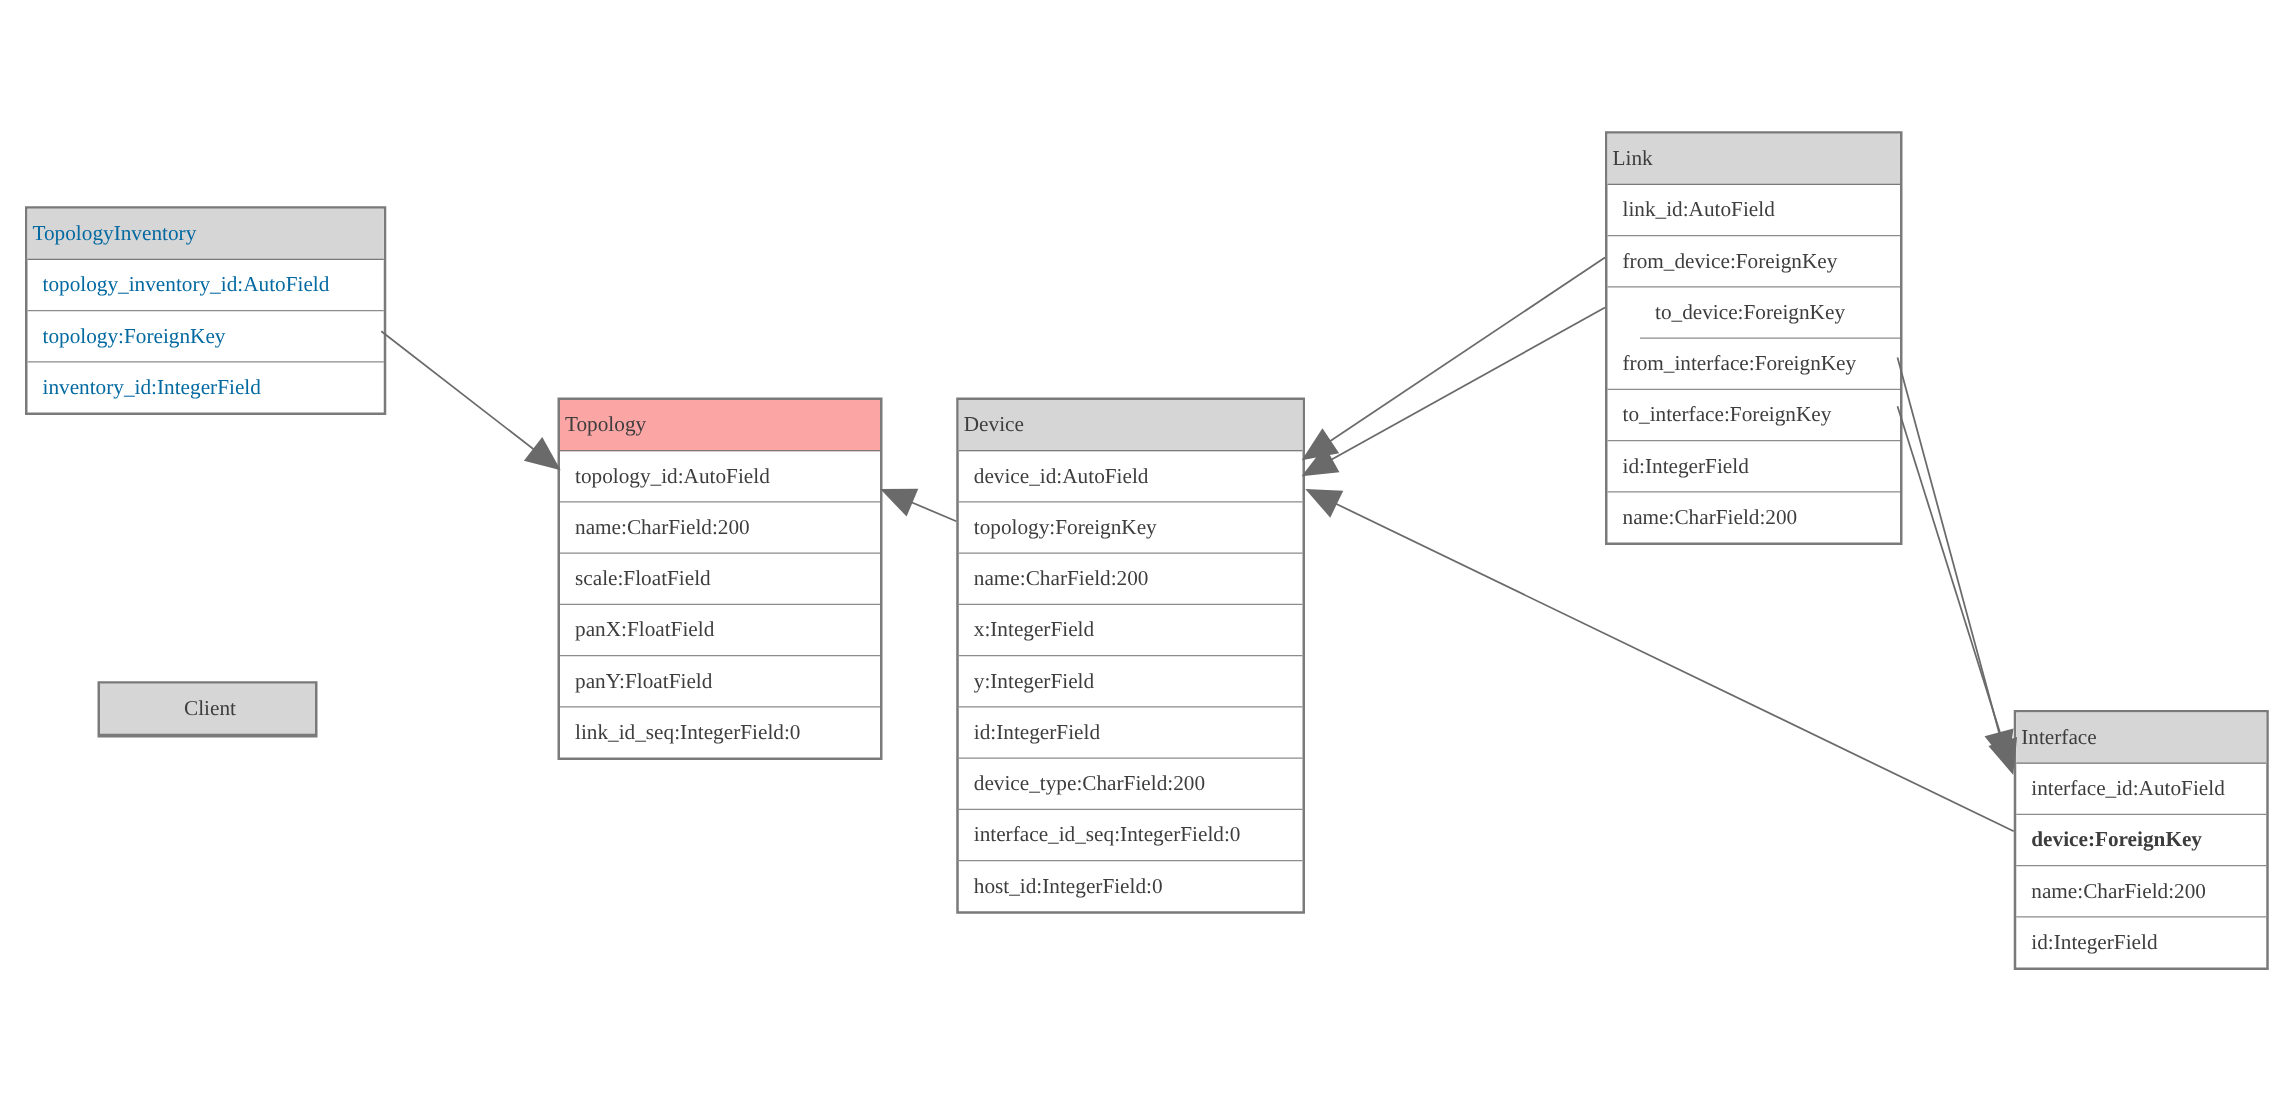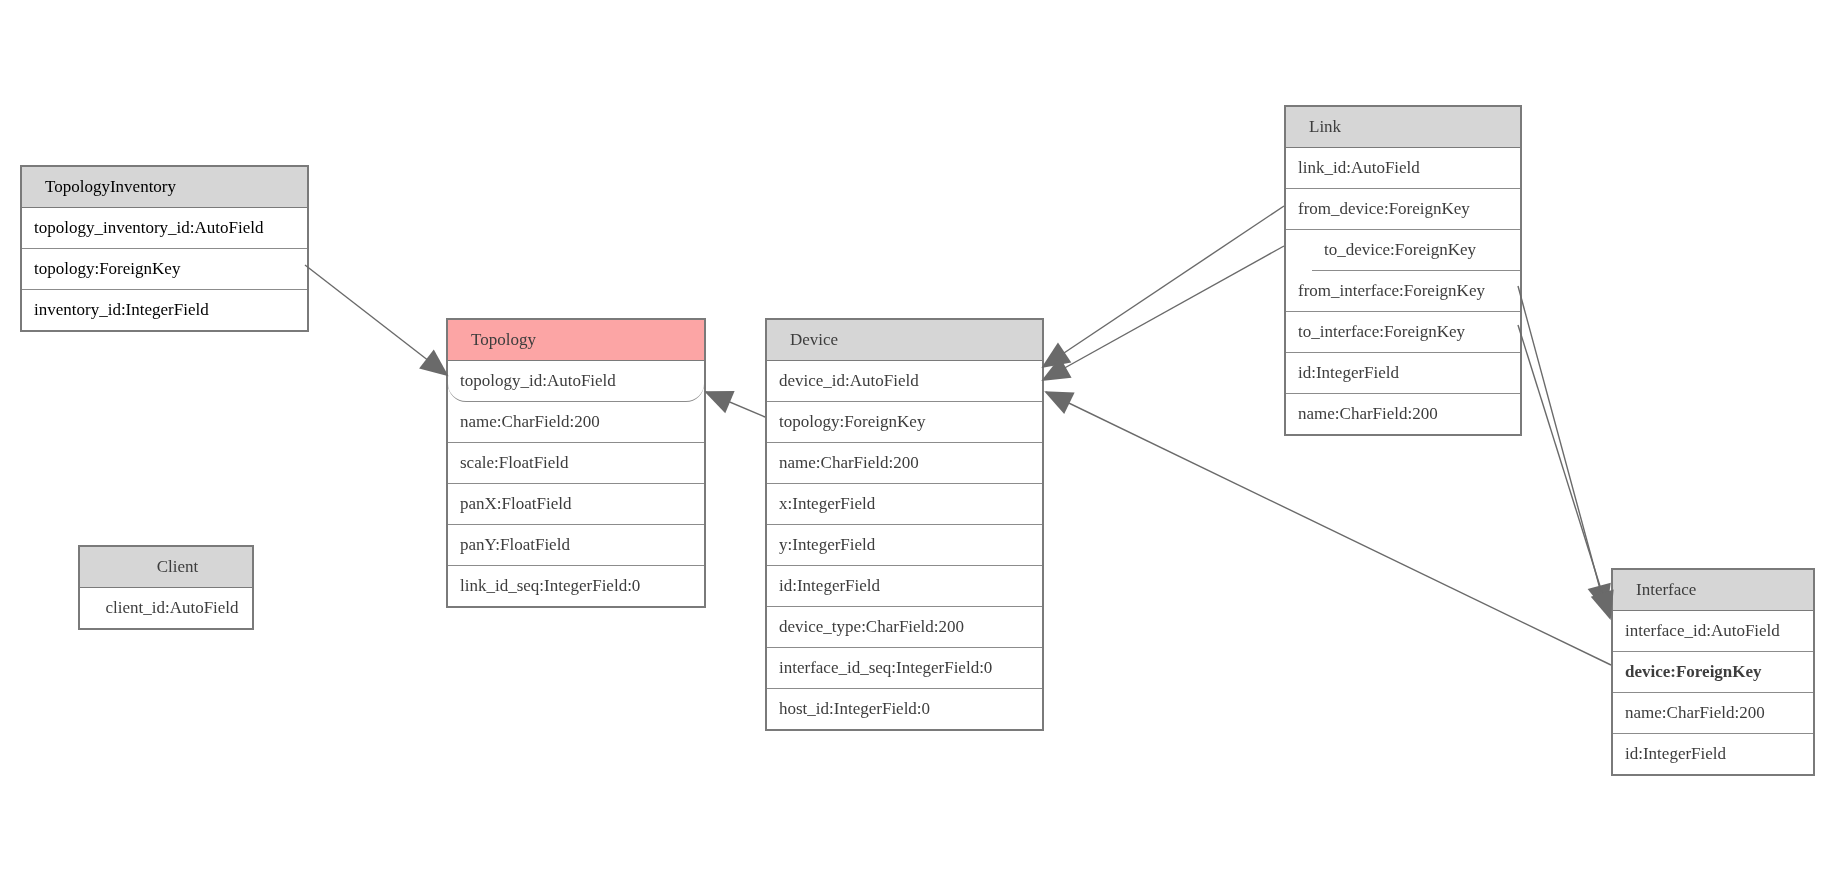--- a/index.html
+++ b/index.html
@@ -28,21 +28,21 @@
     position: absolute;
     background: #ffffff;
     border: 2px solid #7a7a7a;
     color: #3d3d3d;
     font-size: 17px;
     z-index: 1;
   }
   .table-header {
     height: 40px;
     line-height: 40px;
-    padding-left: 23px;
+    padding-left: 4px;
     background: #d6d6d6;
     border-bottom: 1px solid #7a7a7a;
     white-space: nowrap;
     overflow: hidden;
   }
   .table-row {
     height: 40px;
     line-height: 40px;
     padding-left: 12px;
     border-bottom: 1px solid #8c8c8c;
@@ -64,38 +64,37 @@
       </marker>
     </defs>
   <line x1="305" y1="265" x2="447" y2="375" stroke="#6a6a6a" stroke-width="1.4" marker-end="url(#arrowhead)"></line>
       <line x1="765" y1="417" x2="706" y2="392" stroke="#6a6a6a" stroke-width="1.4" marker-end="url(#arrowhead)"></line>
       <line x1="1284" y1="206" x2="1043" y2="367" stroke="#6a6a6a" stroke-width="1.4" marker-end="url(#arrowhead)"></line>
       <line x1="1284" y1="246" x2="1043" y2="380" stroke="#6a6a6a" stroke-width="1.4" marker-end="url(#arrowhead)"></line>
       <line x1="1611" y1="665" x2="1046" y2="392" stroke="#6a6a6a" stroke-width="1.4" marker-end="url(#arrowhead)"></line>
       <line x1="1518" y1="286" x2="1606" y2="611" stroke="#6a6a6a" stroke-width="1.4" marker-end="url(#arrowhead)"></line>
       <line x1="1518" y1="325" x2="1610" y2="618" stroke="#6a6a6a" stroke-width="1.4" marker-end="url(#arrowhead)"></line>
     </svg>
-<div class="table-node" style="left: 20px; top: 165px; width: 285px; border-color: rgb(122, 122, 122); color: #000000;">
+<div class="table-node" style="left: 20px; top: 165px; width: 285px; border-color: rgb(122, 122, 122); color: #0369a1;">
       <div class="table-header" style="height: 40px; line-height: 40px; background: rgb(214, 214, 214); border-bottom-color: rgb(122, 122, 122);">TopologyInventory</div>
       <div class="table-row" style="height: 40px; line-height: 40px; border-bottom-color: rgb(140, 140, 140);">topology_inventory_id:AutoField</div>
       <div class="table-row" style="height: 40px; line-height: 40px; border-bottom-color: rgb(140, 140, 140);">topology:ForeignKey</div>
       <div class="table-row" style="height: 40px; line-height: 40px; border-bottom-color: rgb(140, 140, 140);">inventory_id:IntegerField</div>
     </div>
     <div class="table-node" style="left: 446px; top: 318px; width: 256px; border-color: rgb(122, 122, 122); color: rgb(61, 61, 61);">
       <div class="table-header" style="height: 40px; line-height: 40px; background: #fca5a5; border-bottom-color: rgb(122, 122, 122); font-family: Liberation Serif, serif;">Topology</div>
-      <div class="table-row" style="height: 40px; line-height: 40px; border-bottom-color: rgb(140, 140, 140); border-radius: 18px;">topology_id:AutoField</div>
+      <div class="table-row" style="height: 40px; line-height: 40px; border-bottom-color: rgb(140, 140, 140);">topology_id:AutoField</div>
       <div class="table-row" style="height: 40px; line-height: 40px; border-bottom-color: rgb(140, 140, 140);">name:CharField:200</div>
       <div class="table-row" style="height: 40px; line-height: 40px; border-bottom-color: rgb(140, 140, 140);">scale:FloatField</div>
       <div class="table-row" style="height: 40px; line-height: 40px; border-bottom-color: rgb(140, 140, 140);">panX:FloatField</div>
       <div class="table-row" style="height: 40px; line-height: 40px; border-bottom-color: rgb(140, 140, 140);">panY:FloatField</div>
       <div class="table-row" style="height: 40px; line-height: 40px; border-bottom-color: rgb(140, 140, 140);">link_id_seq:IntegerField:0</div>
     </div>
     <div class="table-node" style="left: 78px; top: 545px; width: 172px; border-color: rgb(122, 122, 122); color: rgb(61, 61, 61); text-align: center;">
       <div class="table-header" style="height: 40px; line-height: 40px; background: rgb(214, 214, 214); border-bottom-color: rgb(122, 122, 122);">Client</div>
-      <div class="table-row" style="height: 40px; line-height: 40px; border-bottom-color: rgb(140, 140, 140);">client_id:AutoField</div>
     </div>
     <div class="table-node" style="left: 765px; top: 318px; width: 275px; border-color: rgb(122, 122, 122); color: rgb(61, 61, 61);">
       <div class="table-header" style="height: 40px; line-height: 40px; background: rgb(214, 214, 214); border-bottom-color: rgb(122, 122, 122);">Device</div>
       <div class="table-row" style="height: 40px; line-height: 40px; border-bottom-color: rgb(140, 140, 140);">device_id:AutoField</div>
       <div class="table-row" style="height: 40px; line-height: 40px; border-bottom-color: rgb(140, 140, 140);">topology:ForeignKey</div>
       <div class="table-row" style="height: 40px; line-height: 40px; border-bottom-color: rgb(140, 140, 140);">name:CharField:200</div>
       <div class="table-row" style="height: 40px; line-height: 40px; border-bottom-color: rgb(140, 140, 140);">x:IntegerField</div>
       <div class="table-row" style="height: 40px; line-height: 40px; border-bottom-color: rgb(140, 140, 140);">y:IntegerField</div>
       <div class="table-row" style="height: 40px; line-height: 40px; border-bottom-color: rgb(140, 140, 140);">id:IntegerField</div>
       <div class="table-row" style="height: 40px; line-height: 40px; border-bottom-color: rgb(140, 140, 140);">device_type:CharField:200</div>

